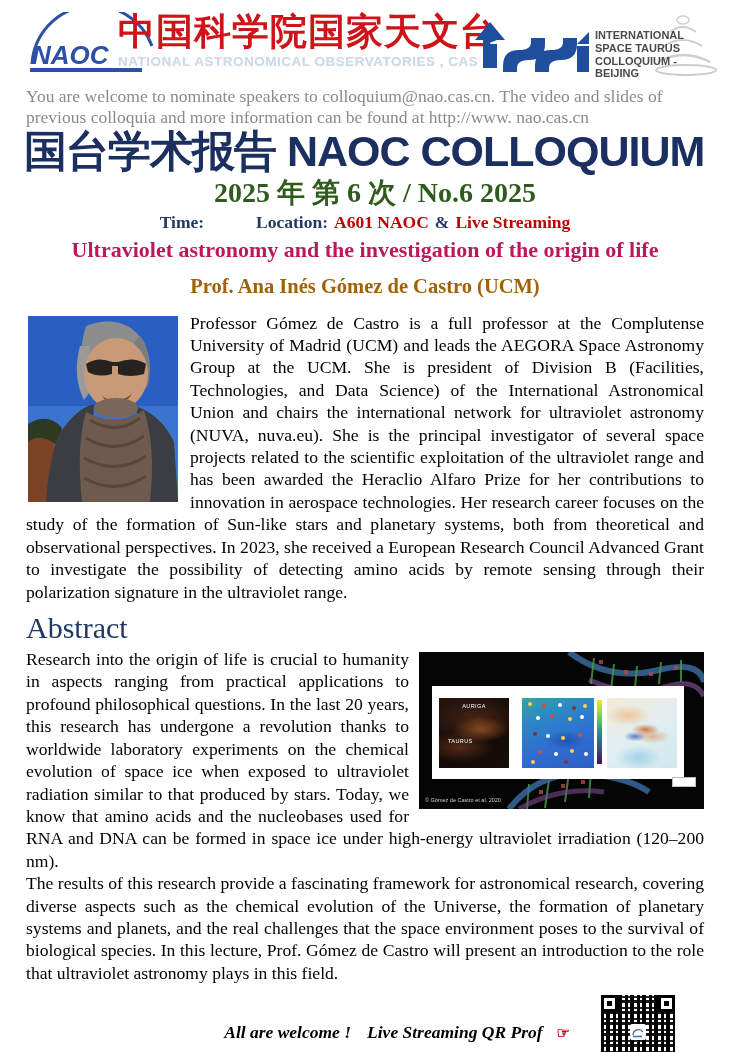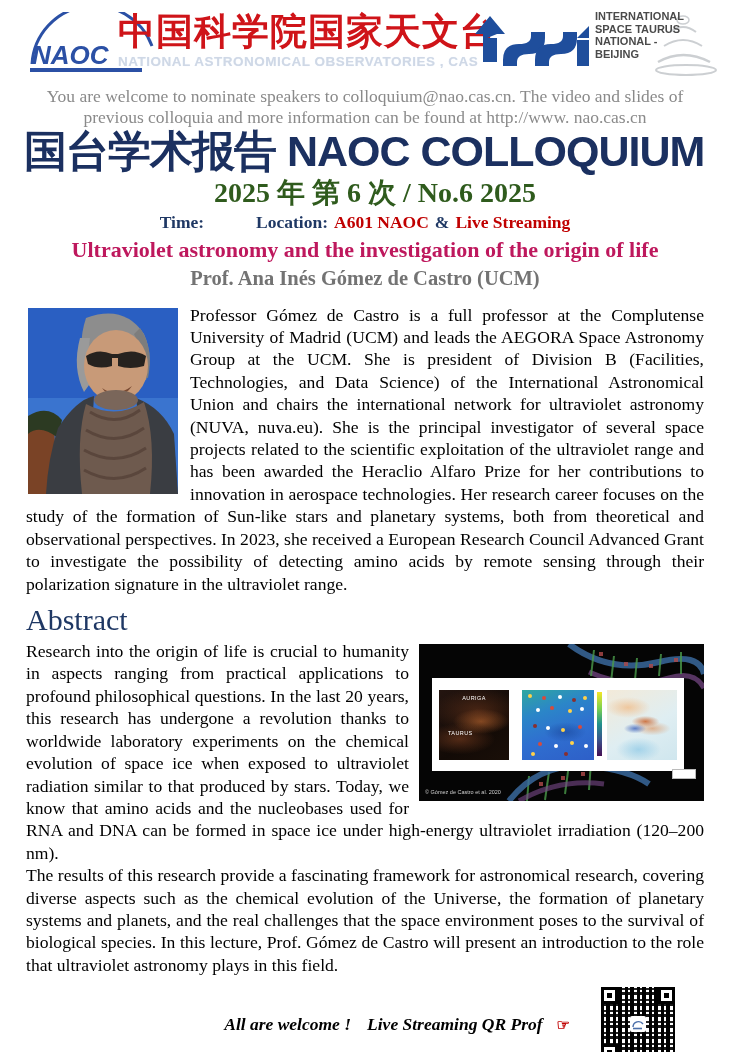--- a/index.html
+++ b/index.html
@@ -14,51 +14,51 @@
   .callig { position:absolute; left:118px; top:12px; width:340px; text-align:center; }
   .callig-cn {
     font-size:37px; font-weight:bold; color:#cf1419; line-height:1.1;
     font-family:"DejaVu Sans", sans-serif; letter-spacing:1px; white-space:nowrap;
   }
   .callig-en {
     font-size:13.5px; color:#cfd8e6; font-weight:bold; letter-spacing:0.5px;
     font-family:"Liberation Sans", sans-serif; margin-top:1px; white-space:nowrap;
     text-shadow:0 0 1px #e4ecf7;
   }
-  .issi { position:absolute; right:12px; top:10px; width:245px; height:70px; display:flex; align-items:flex-start; }
+  .issi { position:absolute; right:12px; top:10px; width:245px; height:70px; display:flex; align-items:flex-end; }
   .issi-glyph { width:120px; height:64px; flex:0 0 auto; }
   .issi-text {
     font-family:"Liberation Sans", sans-serif; font-weight:bold; font-size:11px;
     color:#4a4a4a; line-height:1.15; margin-left:2px; position:relative; z-index:2;
   }
   .issi-temple { position:absolute; right:0; top:0; width:90px; height:70px; opacity:.5; z-index:1; }
   
   .notice {
-    margin:0 26px; color:#8a8a8a; font-size:17.5px; line-height:1.18; text-align:center;
+    margin:0 26px; color:#8a8a8a; font-size:17.5px; line-height:1.18; text-align:left;
   }
   
   .main-title {
     margin:0 24px; color:#1b3060; font-weight:bold; white-space:nowrap;
     font-family:"Liberation Sans", sans-serif; font-size:43px; letter-spacing:-1px;
     line-height:1.12;
   }
   .issue-line {
     text-align:center; color:#2f5b1d; font-weight:bold; font-size:28px; line-height:1.25;margin-left:20px;
   }
   .meta-line {
     display:flex; justify-content:center; align-items:flex-end; gap:6px;
     font-weight:bold; font-size:17.5px; line-height:1.35; margin-top:1px;
   }
   .navy { color:#1f3864; } .red { color:#c00000; }
   .meta-gap { width:40px; }
   .talk-title {
     text-align:center; color:#be185d; font-weight:bold; font-size:22px; line-height:1.22; margin-top:2px;
   }
   .speaker {
-    text-align:center; color:#737373; font-weight:bold; font-size:20.5px; line-height:1.25; margin-top:2px;
+    text-align:center; color:#a16207; font-weight:bold; font-size:20.5px; line-height:1.25; margin-top:10px;
   }
   
   .bio {
     margin:12px 26px 0 26px; font-size:17.6px; line-height:1.275; text-align:justify;
   }
   .photo {
     float:left; width:150px; height:186px; margin:4px 12px 2px 2px; display:block;
   }
   
   .abstract-h {
@@ -180,21 +180,21 @@
     <svg class="issi-glyph" viewBox="0 0 120 64">
       <path d="M14 28 L24 28 L24 52 L10 52 L10 24 L2 24 L17 6 L32 24 L24 24" fill="#1f4e9c"></path>
       <path d="M30 50 Q30 34 46 34 Q58 34 58 26 L58 22 L72 22 L72 28 Q72 44 56 44 Q44 44 44 52 L44 56 L30 56 Z" fill="#1f4e9c"></path>
       <path d="M62 50 Q62 34 78 34 Q90 34 90 26 L90 22 L104 22 L104 28 Q104 44 88 44 Q76 44 76 52 L76 56 L62 56 Z" fill="#1f4e9c"></path>
       <rect x="104" y="30" width="12" height="26" fill="#1f4e9c"></rect>
       <path d="M104 28 L116 16 L116 28 Z" fill="#1f4e9c"></path>
     </svg>
     <div class="issi-text">
       <div>INTERNATIONAL</div>
       <div>SPACE TAURUS</div>
-      <div>NATIONAL -</div>
+      <div>COLLOQUIUM -</div>
       <div>BEIJING</div>
     </div>
   </div>
 </div>
 
 <div class="notice">You are welcome to nominate speakers to colloquium@nao.cas.cn. The video and slides of previous colloquia and more information can be found at http://www. nao.cas.cn</div>
 
 <div class="main-title">国台学术报告 NAOC COLLOQUIUM</div>
 <div class="issue-line">2025 年 第 6 次  /  No.6 2025</div>
 

